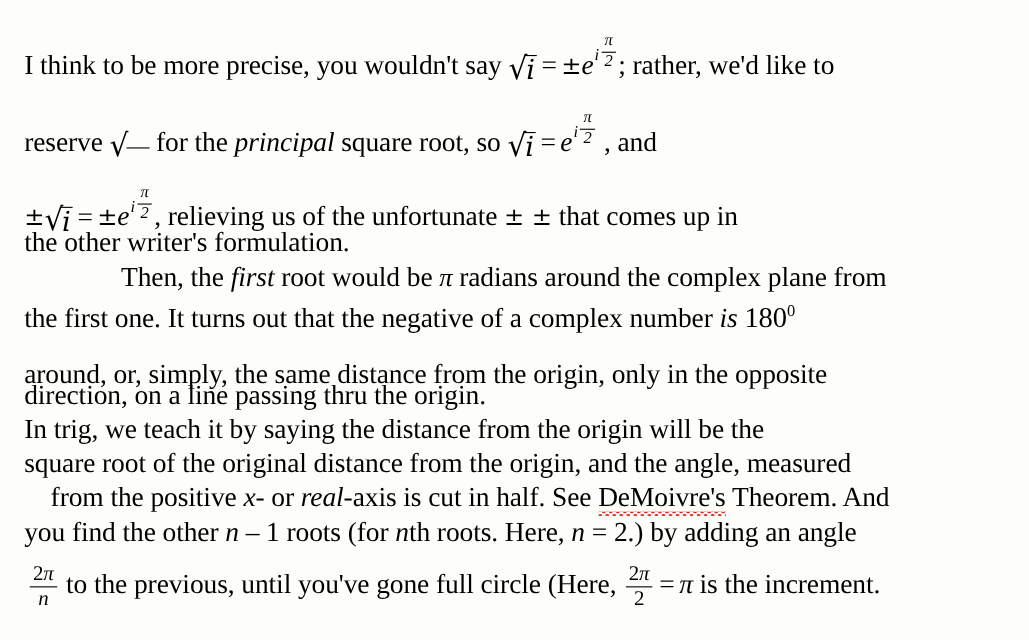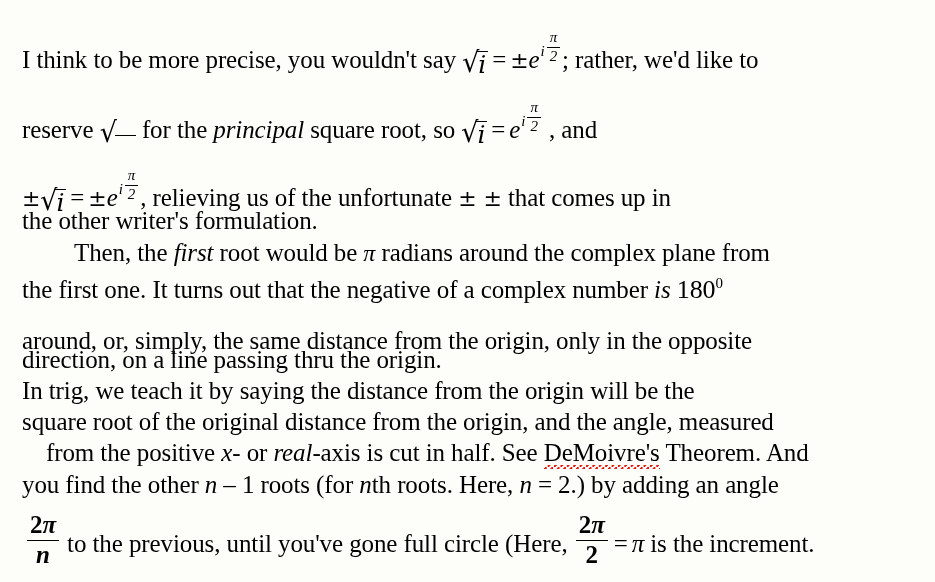--- a/index.html
+++ b/index.html
@@ -98,30 +98,29 @@
   .frac .num {
     display: block;
     border-bottom: 1.3px solid #000;
     padding: 0 3px 1px 3px;
   }
   .frac .den {
     display: block;
     padding: 1px 3px 0 3px;
   }
   .bigfrac {
-    font-size: 25px;
+    font-size: 19px;
     vertical-align: -11px;
-    font-weight: bold;
   }
   .sup0 {
     font-size: 15px;
     vertical-align: 10px;
     font-style: normal;
   }
-  .indent { margin-left: 52px; }
+  .indent { margin-left: 88px; }
   
   .misspelled {
     position: relative;
     display: inline-block;
   }
   .misspelled::after {
     content: "";
     position: absolute;
     left: 0;
     right: 0;

